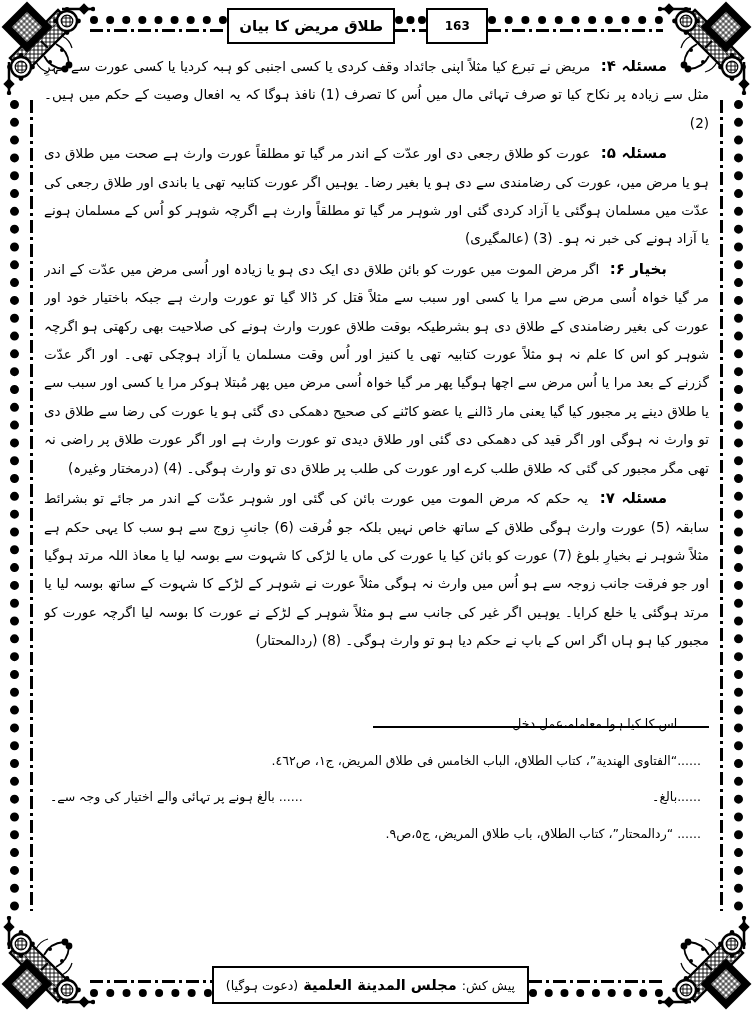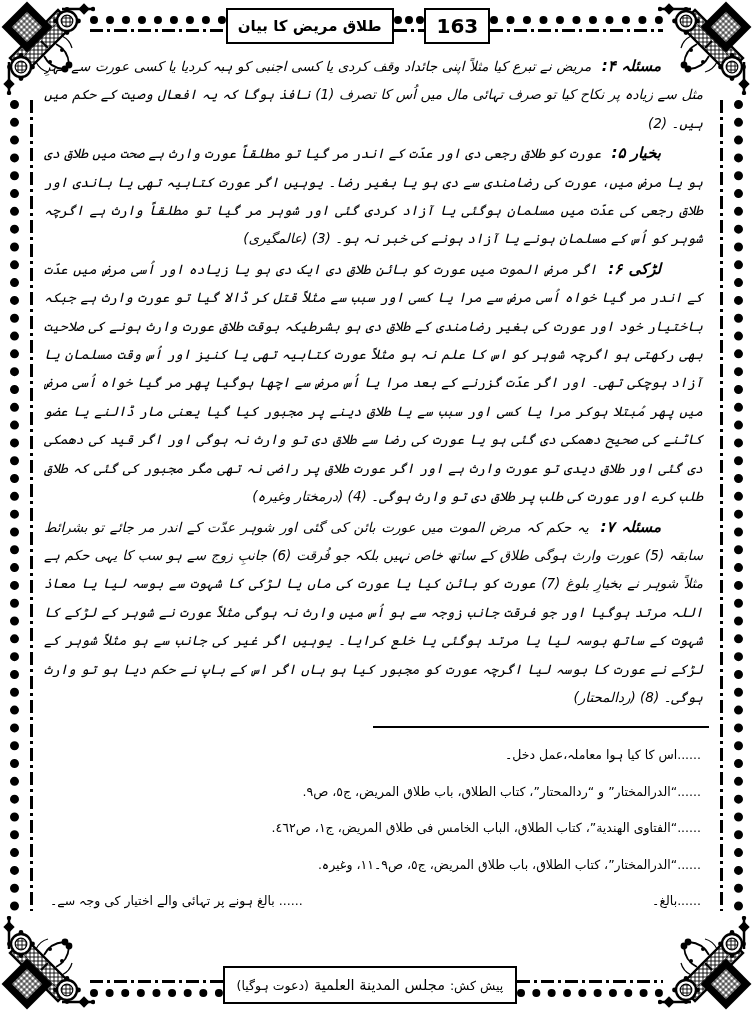--- a/index.html
+++ b/index.html
@@ -28,44 +28,44 @@
   .chain::after{content:"";position:absolute;left:0;right:0;height:3px;
     background:repeating-linear-gradient(90deg,#000 0 13px,transparent 13px 17px,#000 17px 20px,transparent 20px 24px);}
   .hband.top .chain::before{top:2px;}
   .hband.top .chain::after{top:15px;}
   .hband.bottom .chain::before{bottom:0px;}
   .hband.bottom .chain::after{bottom:14px;}
   
   .hbox{border:2.5px solid #000;background:#fff;height:30px;display:flex;
     align-items:center;justify-content:center;padding:1px 10px;z-index:2;
     font-weight:bold;font-size:15px;white-space:nowrap;direction:rtl;}
-  .hbox.num{font-size:20px;min-width:38px;direction:ltr;}
+  .hbox.num{font-size:12px;min-width:38px;direction:ltr;}
   .fbox{border:2.5px solid #000;background:#fff;height:32px;display:flex;
     align-items:center;justify-content:center;gap:5px;padding:1px 12px;z-index:2;
     white-space:nowrap;direction:rtl;font-size:12.5px;}
-  .fbox .pub{font-weight:normal;font-size:14.5px;}
+  .fbox .pub{font-weight:bold;font-size:14.5px;}
   
   .side{position:absolute;top:100px;bottom:100px;width:30px;}
   .side.left{left:8px;}
   .side.right{right:8px;}
   .side .beads{position:absolute;top:0;bottom:0;border-left:9px dotted #000;}
   .side .dashline{position:absolute;top:0;bottom:0;width:3px;
     background:repeating-linear-gradient(180deg,#000 0 13px,transparent 13px 17px,#000 17px 20px,transparent 20px 24px);}
   .side.left .beads{left:2px;}
   .side.left .dashline{left:22px;}
   .side.right .beads{right:2px;}
   .side.right .dashline{right:22px;}
   
   .content{position:absolute;left:44px;right:44px;top:52px;height:668px;
     direction:rtl;text-align:justify;font-size:13.5px;line-height:28.4px;overflow:hidden;}
-  .masla{margin:0 6px 2px 0;text-indent:42px;font-style:italic;}
+  .masla{margin:0 0 2px 0;text-indent:42px;}
   .masla-label{font-weight:bold;font-size:15px;margin-left:6px;letter-spacing:.5px;}
   
   .fn-sep{position:absolute;right:44px;width:336px;top:726px;border-top:2.5px solid #000;}
-  .footnotes{position:absolute;left:50px;right:52px;top:737px;height:220px;
+  .footnotes{position:absolute;left:50px;right:52px;top:706px;height:220px;
     direction:rtl;font-size:12.5px;overflow:hidden;}
   .fn{display:block;text-align:right;line-height:36.5px;white-space:nowrap;overflow:hidden;}
   .fn.multi{display:flex;justify-content:space-between;align-items:baseline;}
 </style>
 </head>
 <body>
 
 <svg width="0" height="0" style="position:absolute" aria-hidden="true">
   <defs>
     <pattern id="xh" width="4" height="4" patternUnits="userSpaceOnUse">
@@ -150,43 +150,42 @@
     </div>
     <div class="chain g28"></div>
   </div>
 
   <div class="content">
     <p class="masla">
       <span class="masla-label">مسئلہ ۴:</span>
       <span>مریض نے تبرع کیا مثلاً اپنی جائداد وقف کردی یا کسی اجنبی کو ہبہ کردیا یا کسی عورت سے مہرِ مثل سے زیادہ پر نکاح کیا تو صرف تہائی مال میں اُس کا تصرف (1) نافذ ہوگا کہ یہ افعال وصیت کے حکم میں ہیں۔ (2)</span>
     </p>
     <p class="masla">
-      <span class="masla-label">بخیار ۵:</span>
+      <span class="masla-label">مسئلہ ۵:</span>
       <span>عورت کو طلاق رجعی دی اور عدّت کے اندر مر گیا تو مطلقاً عورت وارث ہے صحت میں طلاق دی ہو یا مرض میں، عورت کی رضامندی سے دی ہو یا بغیر رضا۔ یوہیں اگر عورت کتابیہ تھی یا باندی اور طلاق رجعی کی عدّت میں مسلمان ہوگئی یا آزاد کردی گئی اور شوہر مر گیا تو مطلقاً وارث ہے اگرچہ شوہر کو اُس کے مسلمان ہونے یا آزاد ہونے کی خبر نہ ہو۔ (3) (عالمگیری)</span>
     </p>
     <p class="masla">
-      <span class="masla-label">لڑکی ۶:</span>
+      <span class="masla-label">بخیار ۶:</span>
       <span>اگر مرض الموت میں عورت کو بائن طلاق دی ایک دی ہو یا زیادہ اور اُسی مرض میں عدّت کے اندر مر گیا خواہ اُسی مرض سے مرا یا کسی اور سبب سے مثلاً قتل کر ڈالا گیا تو عورت وارث ہے جبکہ باختیار خود اور عورت کی بغیر رضامندی کے طلاق دی ہو بشرطیکہ بوقت طلاق عورت وارث ہونے کی صلاحیت بھی رکھتی ہو اگرچہ شوہر کو اس کا علم نہ ہو مثلاً عورت کتابیہ تھی یا کنیز اور اُس وقت مسلمان یا آزاد ہوچکی تھی۔ اور اگر عدّت گزرنے کے بعد مرا یا اُس مرض سے اچھا ہوگیا پھر مر گیا خواہ اُسی مرض میں پھر مُبتلا ہوکر مرا یا کسی اور سبب سے یا طلاق دینے پر مجبور کیا گیا یعنی مار ڈالنے یا عضو کاٹنے کی صحیح دھمکی دی گئی ہو یا عورت کی رضا سے طلاق دی تو وارث نہ ہوگی اور اگر قید کی دھمکی دی گئی اور طلاق دیدی تو عورت وارث ہے اور اگر عورت طلاق پر راضی نہ تھی مگر مجبور کی گئی کہ طلاق طلب کرے اور عورت کی طلب پر طلاق دی تو وارث ہوگی۔ (4) (درمختار وغیرہ)</span>
     </p>
     <p class="masla">
       <span class="masla-label">مسئلہ ۷:</span>
       <span>یہ حکم کہ مرض الموت میں عورت بائن کی گئی اور شوہر عدّت کے اندر مر جائے تو بشرائط سابقہ (5) عورت وارث ہوگی طلاق کے ساتھ خاص نہیں بلکہ جو فُرقت (6) جانبِ زوج سے ہو سب کا یہی حکم ہے مثلاً شوہر نے بخیارِ بلوغ (7) عورت کو بائن کیا یا عورت کی ماں یا لڑکی کا شہوت سے بوسہ لیا یا معاذ اللہ مرتد ہوگیا اور جو فرقت جانب زوجہ سے ہو اُس میں وارث نہ ہوگی مثلاً عورت نے شوہر کے لڑکے کا شہوت کے ساتھ بوسہ لیا یا مرتد ہوگئی یا خلع کرایا۔ یوہیں اگر غیر کی جانب سے ہو مثلاً شوہر کے لڑکے نے عورت کا بوسہ لیا اگرچہ عورت کو مجبور کیا ہو ہاں اگر اس کے باپ نے حکم دیا ہو تو وارث ہوگی۔ (8) (ردالمحتار)</span>
     </p>
   </div>
 
   <div class="fn-sep"></div>
   <div class="footnotes">
     <span class="fn">......اس کا کیا ہوا معاملہ،عمل دخل۔</span>
-    <span class="fn">......“الدرالمختار” و “ردالمحتار”، کتاب الطلاق، باب طلاق المریض، ج٥، ص٩.</span>
     <span class="fn">......“الفتاوی الھندیة”، کتاب الطلاق، الباب الخامس فی طلاق المریض، ج١، ص٤٦٢.</span>
-    <span class="fn">......“الدرالمختار”، کتاب الطلاق، باب طلاق المریض، ج٥، ص٩۔١١، وغیرہ.</span>
     <span class="fn multi">
       <span>......بالغ۔</span>
       <span>...... بالغ ہونے پر تہائی والے اختیار کی وجہ سے۔</span>
     </span>
+    <span class="fn">...... “ردالمحتار”، کتاب الطلاق، باب طلاق المریض، ج٥،ص٩.</span>
   </div>
 
   <div class="hband bottom">
     <div class="chain g10"></div>
     <div class="fbox">
       <span>پیش کش:</span>
       <span class="pub">مجلس المدینة العلمیة</span>
       <span>(دعوت ہوگیا)</span>
     </div>
     <div class="chain g11"></div>

